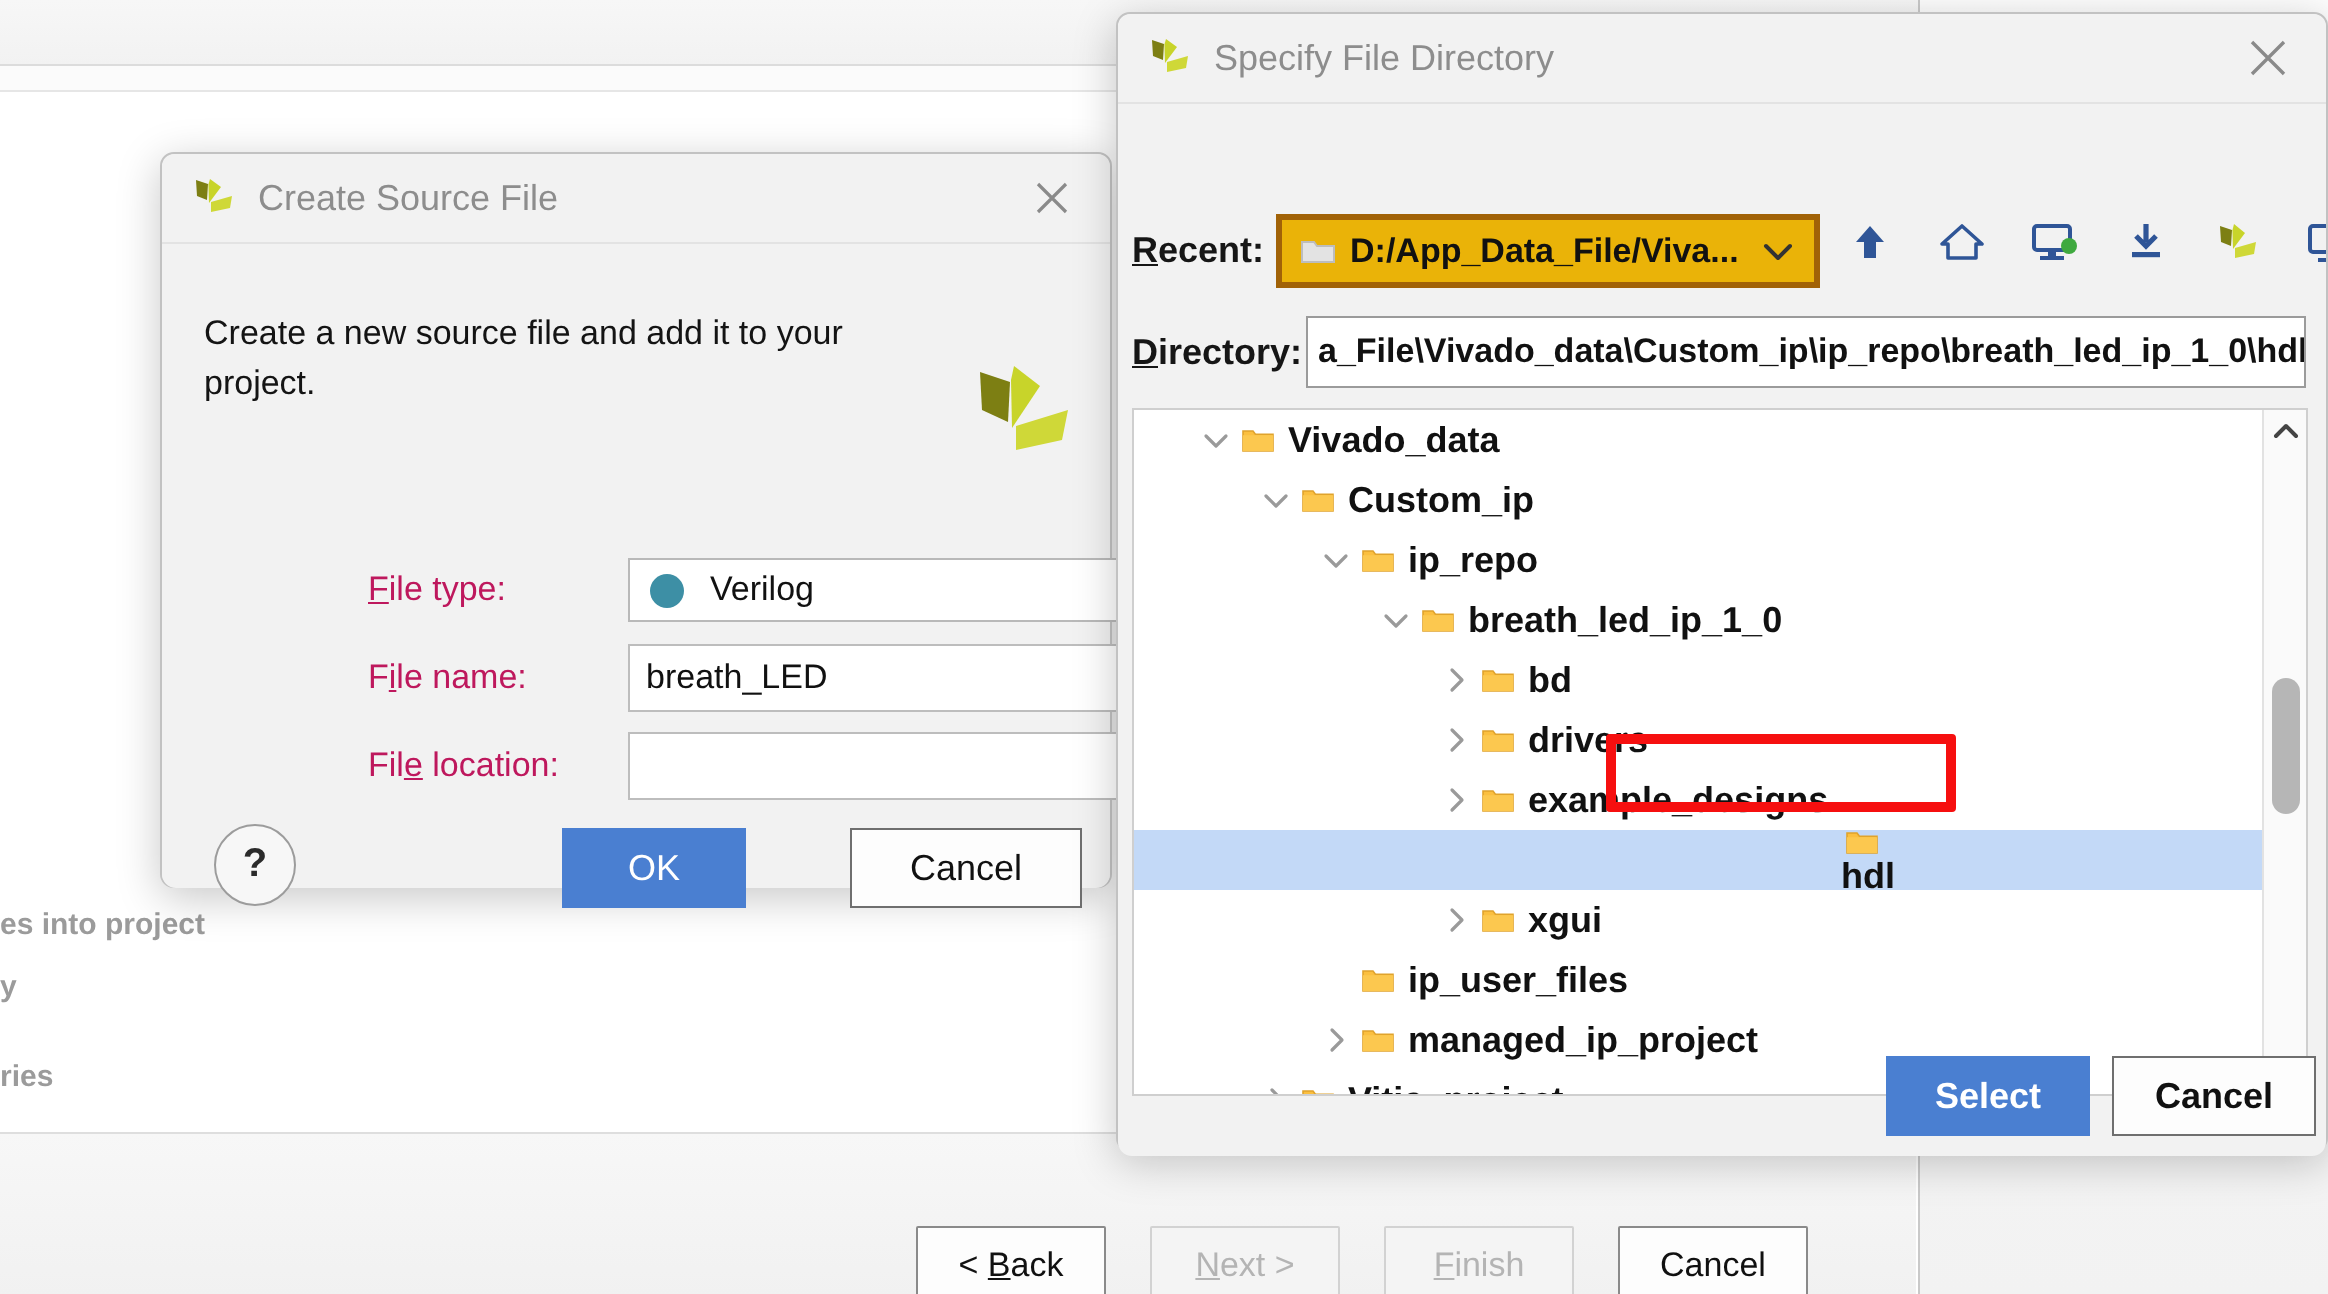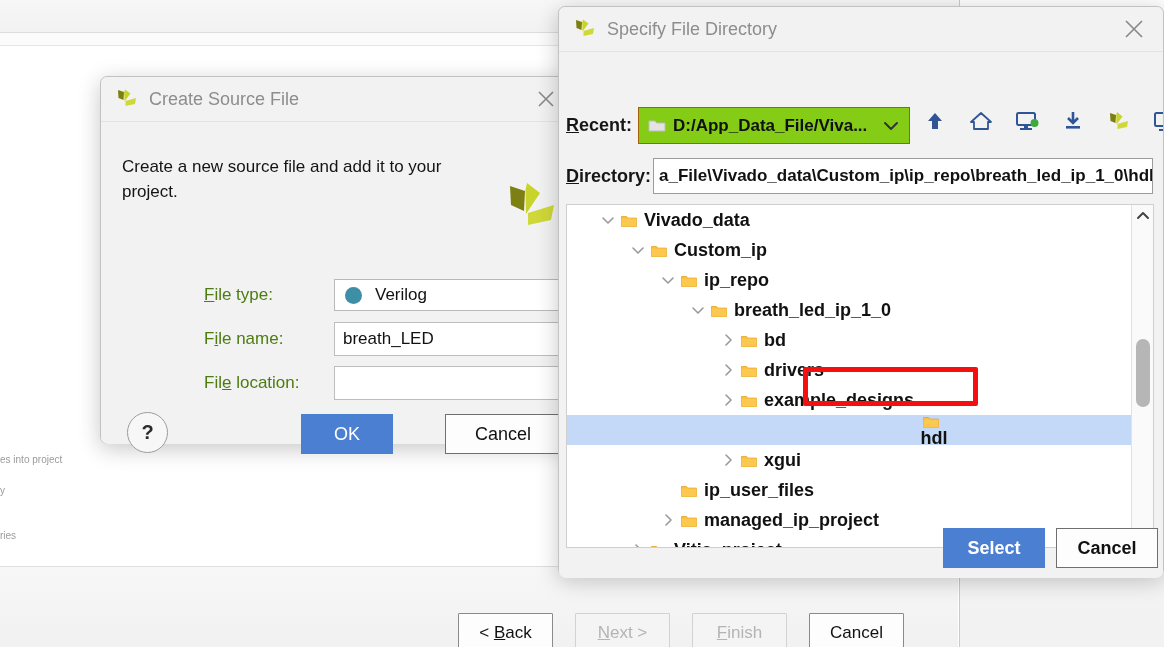--- a/index.html
+++ b/index.html
@@ -13,21 +13,21 @@
   
   #bg-root{position:absolute;inset:0;background:#ffffff;}
   #bg-topband{position:absolute;left:0;top:0;width:1164px;height:32px;
      background:linear-gradient(180deg,#f7f7f7 0%,#f2f2f2 100%);border-bottom:1px solid #dcdcdc;}
   #bg-topband2{position:absolute;left:0;top:33px;width:1164px;height:12px;background:#fbfbfb;border-bottom:1px solid #e6e6e6;}
   #bg-body{position:absolute;left:0;top:46px;width:958px;height:520px;background:#ffffff;}
   #bg-rightpanel{position:absolute;left:959px;top:0px;width:205px;height:647px;
      background:linear-gradient(180deg,#fdfdfd 0%,#f2f2f2 100%);border-left:1px solid #c9c9c9;}
   #bg-footer{position:absolute;left:0;top:566px;width:958px;height:81px;
      background:linear-gradient(180deg,#f7f7f7 0%,#f1f1f1 100%);border-top:1px solid #dedede;}
-  .bg-text{position:absolute;color:#9b9b9b;font-size:10px;white-space:nowrap;}
+  .bg-text{position:absolute;color:#9b9b9b;font-size:15px;white-space:nowrap;font-weight:bold;}
 
   
   #wizard-buttons{position:absolute;left:458px;top:613px;display:flex;gap:22px;}
   .wz-btn{
     width:95px;height:40px;display:flex;align-items:center;justify-content:center;
     font-size:17px;color:#111;background:#fdfdfd;border:1px solid #8a8a8a;border-radius:1px;
     box-sizing:border-box;
   }
   .wz-btn.disabled{color:#b4b4b4;border-color:#d2d2d2;background:#f4f4f4;}
   .wz-btn u{text-decoration:underline;}
@@ -39,27 +39,27 @@
      border-bottom:1px solid #e3e3e3;border-radius:7px 7px 0 0;background:#f2f2f2;}
   .dlg-title-text{font-size:18px;color:#8d8d8d;margin-left:10px;flex:1;white-space:nowrap;}
   .dlg-close{width:30px;height:30px;display:flex;align-items:center;justify-content:center;color:#7a7a7a;}
   .dlg-close svg{display:block;}
 
   
   .xlogo{position:relative;display:inline-block;}
   .xlogo svg{display:block;}
 
   
-  #create-source-file{left:100px;top:76px;width:476px;height:368px;}
+  #create-source-file{left:80px;top:76px;width:476px;height:368px;}
   #csf-body{position:relative;height:322px;background:#f2f2f2;border-radius:0 0 7px 7px;}
   #csf-desc{position:absolute;left:21px;top:33px;width:350px;font-size:17px;color:#141414;line-height:1.45;}
   #csf-logo{position:absolute;left:404px;top:58px;}
 
   .field-row{position:absolute;display:flex;align-items:center;height:34px;}
-  .field-label{font-size:17px;color:#4d7c0f;width:130px;}
+  .field-label{font-size:17px;color:#be185d;width:130px;}
   .field-label u{text-decoration:underline;}
   .txtfield{box-sizing:border-box;background:#ffffff;border:1px solid #bdbdbd;height:34px;
      display:flex;align-items:center;padding:0 8px;font-size:17px;color:#111;}
 
   #csf-row-filetype{left:103px;top:156px;}
   #csf-filetype-combo{width:295px;height:32px;box-sizing:border-box;background:#fff;border:1px solid #b9b9b9;
      display:flex;align-items:center;padding:0 10px;}
   .dot{width:17px;height:17px;border-radius:50%;background:#3d8fa5;display:inline-block;margin-right:13px;flex:none;}
   #csf-filetype-value{font-size:17px;color:#111;flex:1;}
   .chev{width:18px;height:18px;flex:none;}
@@ -83,21 +83,21 @@
      display:flex;align-items:center;justify-content:center;font-size:18px;}
   #csf-cancel{position:absolute;left:344px;top:292px;width:116px;height:40px;background:#fdfdfd;color:#111;
      border:1px solid #6f6f6f;box-sizing:border-box;display:flex;align-items:center;justify-content:center;font-size:18px;}
 
   
   #specify-file-directory{left:558px;top:6px;width:606px;height:570px;}
   #sfd-body{position:relative;height:526px;background:#f2f2f2;border-radius:0 0 7px 7px;overflow:hidden;font-weight:bold;}
 
   #sfd-recent-row{position:absolute;left:7px;top:55px;display:flex;align-items:center;}
   #sfd-recent-label{font-size:18px;color:#161616;width:72px;}
-  #sfd-recent-combo{width:272px;height:37px;box-sizing:border-box;background:#84cc16;border:1px solid #a16207;
+  #sfd-recent-combo{width:272px;height:37px;box-sizing:border-box;background:#eab308;border:3px solid #a16207;
      display:flex;align-items:center;padding:0 9px;}
   .folder-ico{width:18px;height:14px;flex:none;margin-right:7px;}
   #sfd-recent-value{font-size:17px;color:#111;flex:1;white-space:nowrap;overflow:hidden;}
 
   #sfd-toolbar{position:absolute;left:363px;top:56px;display:flex;align-items:center;gap:20px;}
   .tb-ico{width:26px;height:26px;display:flex;align-items:center;justify-content:center;}
 
   #sfd-dir-row{position:absolute;left:7px;top:106px;display:flex;align-items:center;}
   #sfd-dir-label{font-size:18px;color:#161616;width:87px;}
   #sfd-dir-field{width:500px;height:36px;box-sizing:border-box;background:#fff;border:1px solid #9b9b9b;

